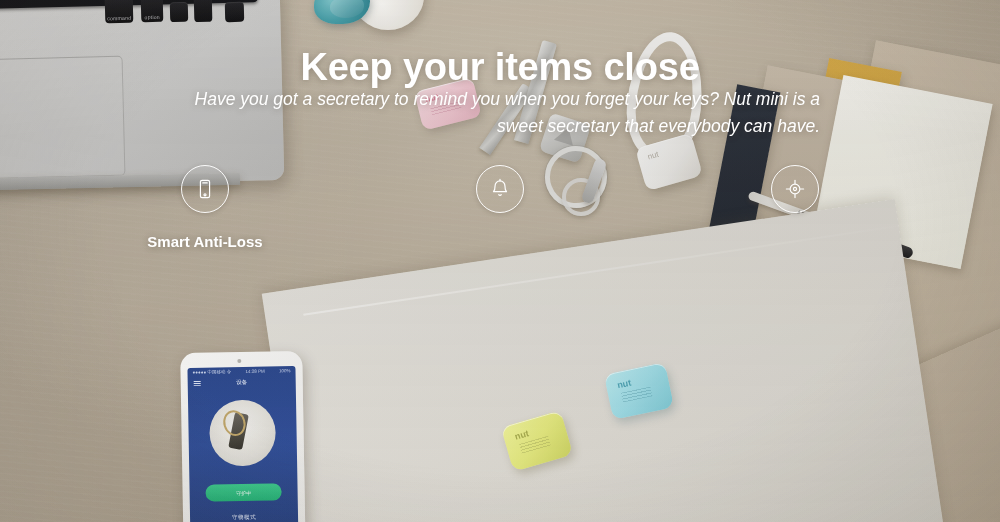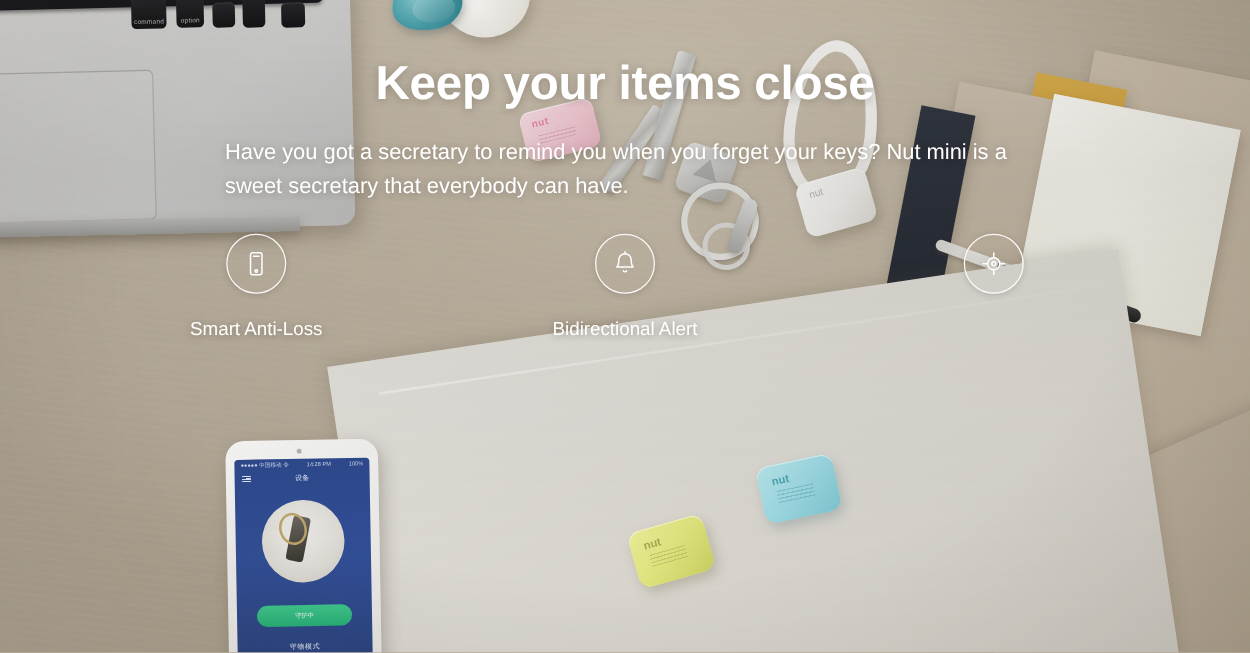--- a/index.html
+++ b/index.html
@@ -387,25 +387,25 @@
     display:flex; flex-direction:column; align-items:center;
   }
   .headline {
     margin-top:48px;
     font-size:38px; font-weight:700; color:#ffffff;
     letter-spacing:-.2px; line-height:1;
     text-shadow:0 1px 7px rgba(60,50,38,.32);
     white-space:nowrap;
   }
   .subhead {
-    margin-top:22px;
-    width:640px; text-align:left;
+    width:640px; text-align:right;
     font-size:17.5px; color:#ffffff; line-height:1.52;
     text-shadow:0 1px 6px rgba(60,50,38,.34);
     font-weight:400;
+    font-style:italic;
   }
 
   .features {
     margin-top:26px;
     width:760px;
     display:flex; justify-content:space-between;
     align-items:flex-start;
   }
   .feature {
     width:170px;
@@ -415,21 +415,21 @@
   .fe-ring {
     width:48px; height:48px;
     border:1.6px solid rgba(255,255,255,.92);
     border-radius:50%;
     display:flex; align-items:center; justify-content:center;
     box-shadow:0 1px 5px rgba(60,50,38,.2);
   }
   .fe-ring svg { display:block; }
   .fe-label {
     margin-top:18px;
-    font-size:15px; font-weight:400; color:#ffffff;
+    font-size:15px; font-weight:700; color:#ffffff;
     text-align:center; line-height:1.42;
     text-shadow:0 1px 6px rgba(60,50,38,.38);
     max-width:132px;
   }
 </style>
 </head>
 <body>
 
 <div class="hero">
 
@@ -539,21 +539,20 @@
 
 
       <div class="feature">
         <span class="fe-ring">
           <svg width="22" height="22" viewBox="0 0 24 24" fill="none" stroke="#ffffff" stroke-width="1.3" stroke-linecap="round" stroke-linejoin="round">
             <path d="M12 3.2a5.4 5.4 0 0 0-5.4 5.4c0 4.6-1.7 6.3-1.7 6.3h14.2s-1.7-1.7-1.7-6.3A5.4 5.4 0 0 0 12 3.2z"></path>
             <path d="M10.6 18.2a1.7 1.7 0 0 0 2.8 0"></path>
             <line x1="12" y1="1.6" x2="12" y2="3.2"></line>
           </svg>
         </span>
-        <span class="fe-label">Bidirectional Alert</span>
       </div>
 
       <div class="feature">
         <span class="fe-ring">
           <svg width="22" height="22" viewBox="0 0 24 24" fill="none" stroke="#ffffff" stroke-width="1.3" stroke-linecap="round" stroke-linejoin="round">
             <circle cx="12" cy="12" r="5.3"></circle>
             <circle cx="12" cy="12" r="1.7"></circle>
             <line x1="12" y1="2.6" x2="12" y2="6"></line>
             <line x1="12" y1="18" x2="12" y2="21.4"></line>
             <line x1="2.6" y1="12" x2="6" y2="12"></line>

